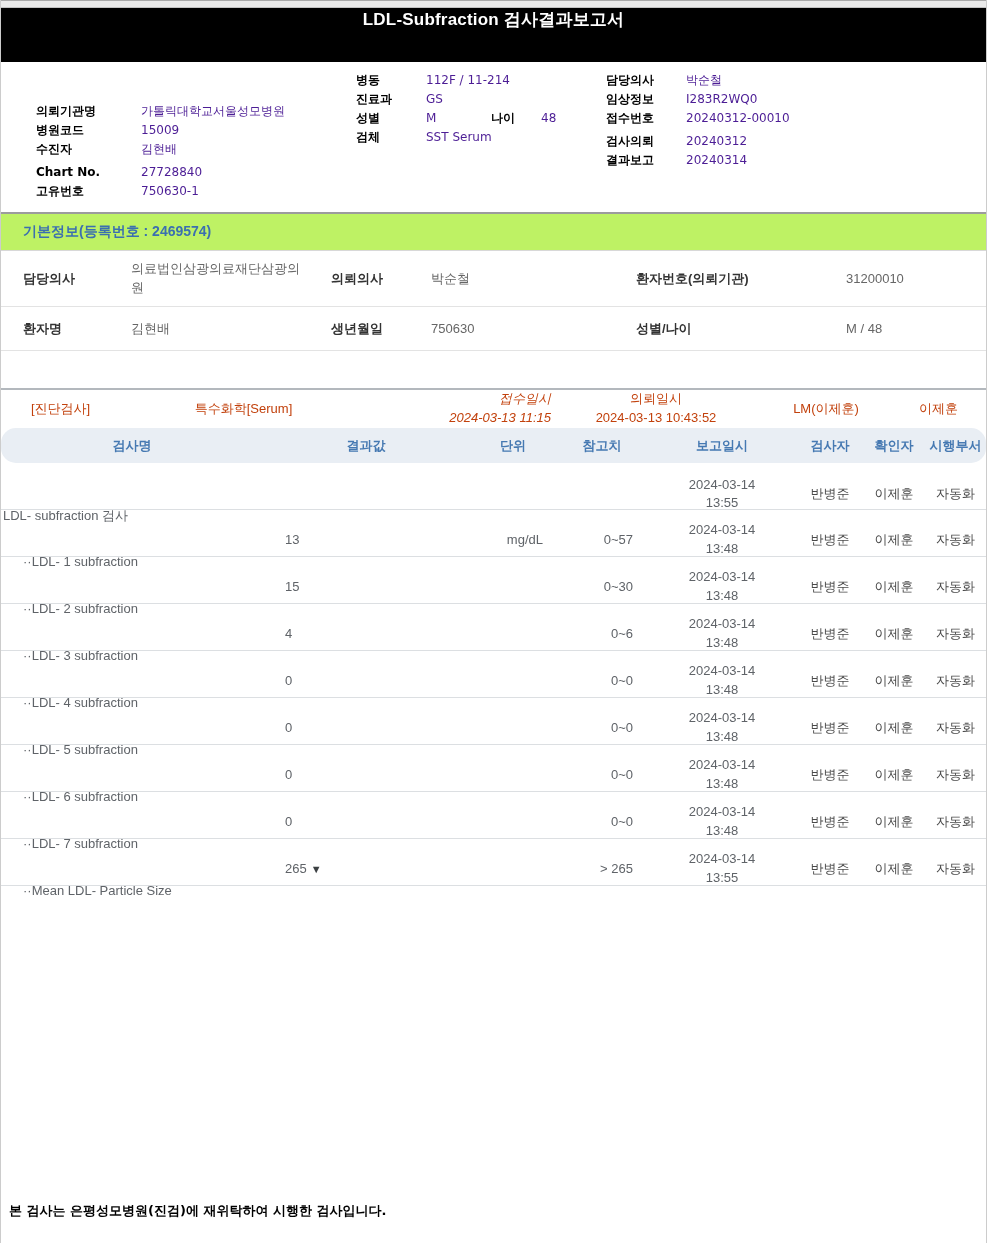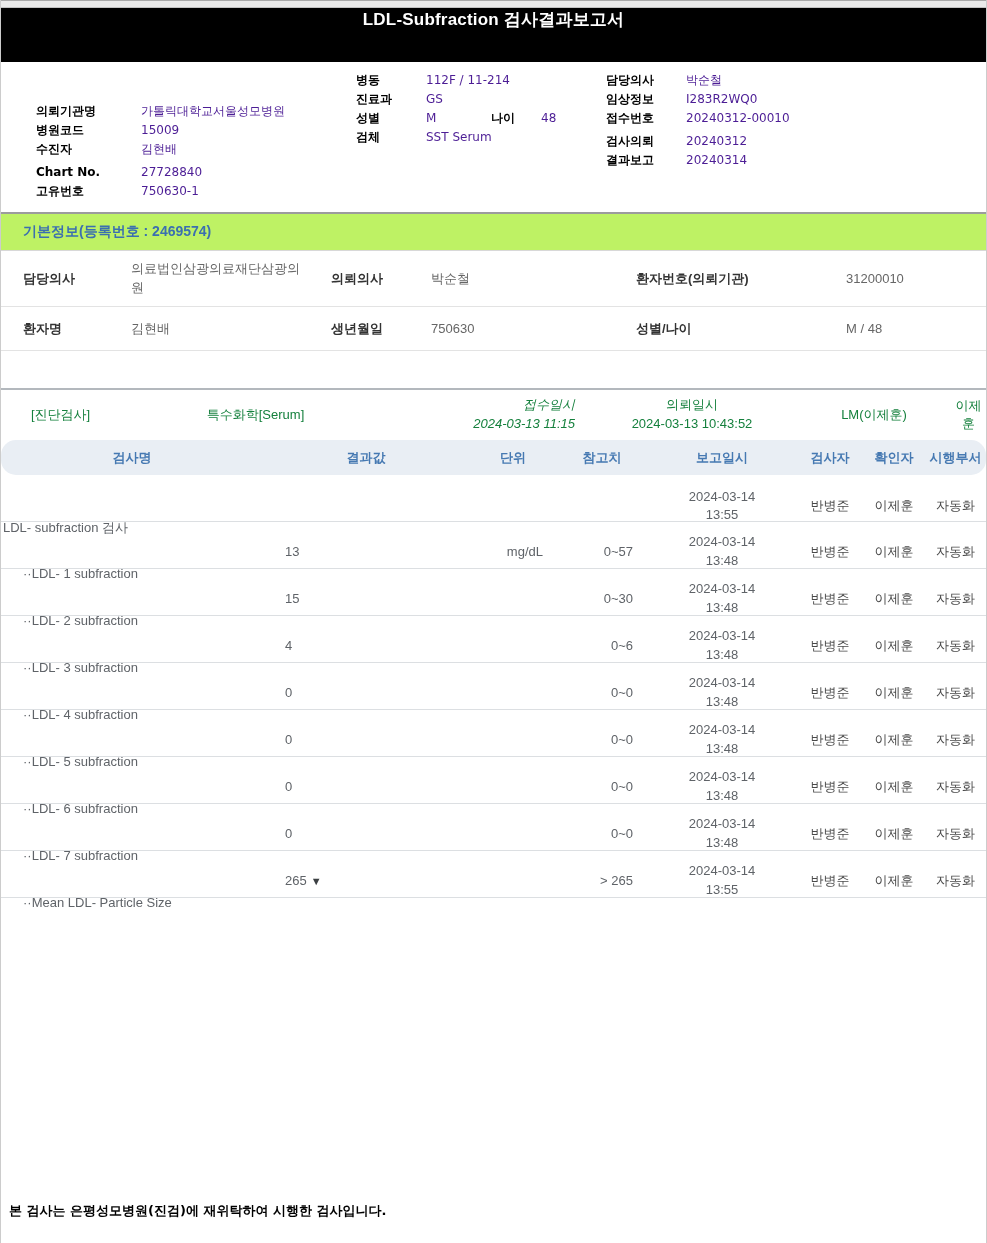--- a/index.html
+++ b/index.html
@@ -46,22 +46,22 @@
     align-items: center; border-bottom: 1px solid #e3e3e3;
   }
   .basic-row.r1 { min-height: 56px; }
   .basic-row.r2 { min-height: 44px; }
   .b-label { font-weight: bold; color: #333; font-size: 13px; padding-left: 22px; }
   .b-value { color: #666; font-size: 13px; }
   .b-value.wrap { width: 178px; line-height: 1.4; }
   
   .section-row {
     border-top: 2px solid #b3b8bd; margin-top: 37px;
-    display: flex; align-items: center; height: 52px;
-    color: #15803d; font-size: 13px; gap: 12px;
+    display: flex; align-items: center; height: 40px;
+    color: #c2410c; font-size: 13px;
   }
   .sr1 { width: 150px; padding-left: 30px; }
   .sr2 { width: 185px; text-align: center; }
   .sr3 { width: 215px; text-align: right; line-height: 1.45; font-style: italic; }
   .sr4 { width: 210px; text-align: center; line-height: 1.45; }
   .sr5 { width: 130px; text-align: center; }
   .sr6 { flex: 1; text-align: center; }
   .two-line span { display: block; }
   
   .results-head {

